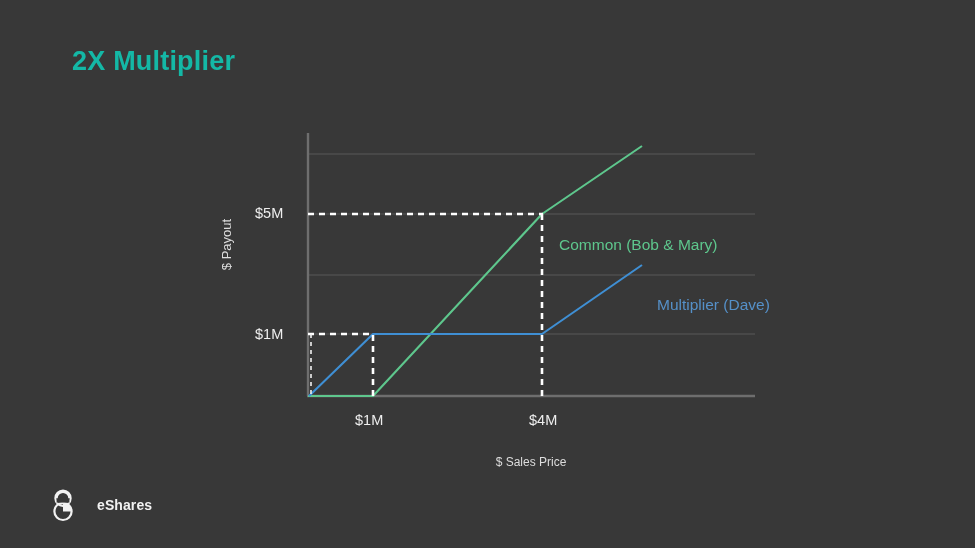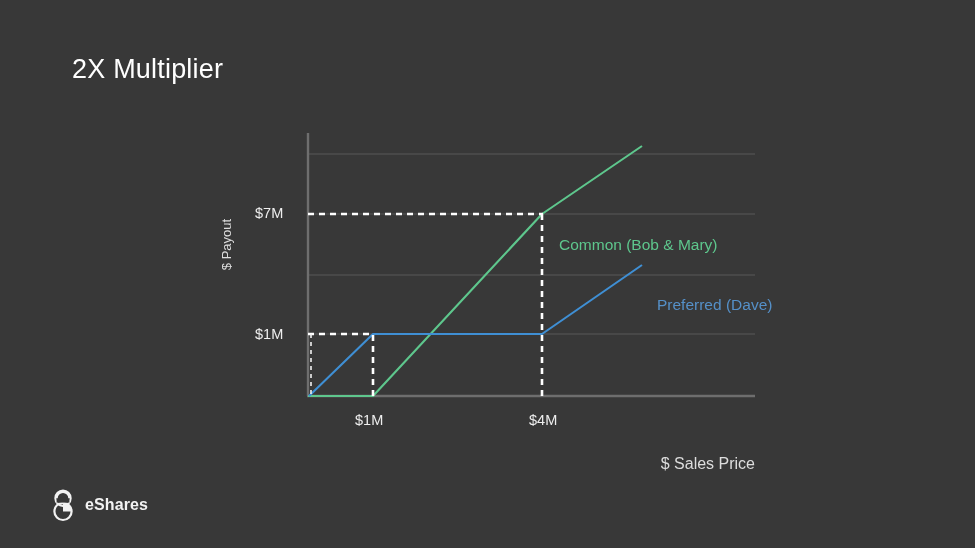--- a/index.html
+++ b/index.html
@@ -31,25 +31,25 @@
   }
   .title-line-1 {
     font-size: 27px;
     color: #e8e8e8;
     font-weight: 400;
     letter-spacing: .2px;
     display: block;
   }
   .title-line-2 {
     font-size: 27px;
-    color: #ffffff;
-    font-weight: 400;
+    color: #14b8a6;
+    font-weight: 700;
     letter-spacing: .2px;
     display: block;
-    margin-top: 16px;
+    margin-top: 8px;
   }
 
   
   .chart-area {
     position: absolute;
     left: 0;
     top: 0;
     width: 975px;
     height: 548px;
   }
@@ -88,23 +88,23 @@
     transform: rotate(-90deg);
     transform-origin: center center;
     text-align: center;
     white-space: nowrap;
   }
   .axis-title-x {
     position: absolute;
     left: 307px;
     top: 455px;
     width: 448px;
-    text-align: right;
+    text-align: center;
     color: #dddddd;
-    font-size: 16px;
+    font-size: 12px;
     white-space: nowrap;
   }
 
   .series-label {
     position: absolute;
     font-size: 15.5px;
     white-space: nowrap;
   }
   .label-common {
     left: 559px;
@@ -122,23 +122,24 @@
     position: absolute;
     left: 48px;
     top: 488px;
     display: flex;
     align-items: center;
     gap: 7px;
   }
   .logo-mark { display: block; }
   .logo-text {
     color: #f2f2f2;
-    font-size: 16px;
+    font-size: 14px;
     font-weight: 700;
     letter-spacing: .1px;
+    margin-left: 12px;
   }
 </style>
 </head>
 <body>
 
 <div class="slide">
 
   <div class="title-block">
     <span class="title-line-2">2X Multiplier</span>
   </div>
@@ -166,31 +167,31 @@
       <g>
         <line class="guide-dash" x1="308" y1="214" x2="543" y2="214"></line>
         <line class="guide-dash" x1="542" y1="396" x2="542" y2="214"></line>
         <line class="guide-dash" x1="308" y1="334" x2="374" y2="334"></line>
         <line class="guide-dash" x1="373" y1="396" x2="373" y2="334"></line>
         <line class="guide-dash-thin" x1="311" y1="334" x2="311" y2="396"></line>
       </g>
 
     </svg>
 
-    <div class="tick-label y-tick-4m">$7M</div>
+    <div class="tick-label y-tick-4m">$5M</div>
     <div class="tick-label y-tick-1m">$1M</div>
 
     <div class="tick-label x-tick-1m">$1M</div>
     <div class="tick-label x-tick-5m">$4M</div>
 
     <div class="axis-title-y">$ Payout</div>
     <div class="axis-title-x">$ Sales Price</div>
 
     <div class="series-label label-common">Common (Bob &amp; Mary)</div>
-    <div class="series-label label-preferred">Preferred (Dave)</div>
+    <div class="series-label label-preferred">Multiplier (Dave)</div>
 
   </div>
 
   <div class="logo">
     <svg class="logo-mark" width="30" height="34" viewBox="0 0 30 34">
       <circle cx="15" cy="10.2" r="7.6" fill="none" stroke="#f2f2f2" stroke-width="2.2"></circle>
       <circle cx="15" cy="23.4" r="8.6" fill="none" stroke="#f2f2f2" stroke-width="2.2"></circle>
       <path d="M15 23.4 L15 14.8 A8.6 8.6 0 0 1 23.6 23.4 Z" fill="#f2f2f2"></path>
       <rect x="8.6" y="9.4" width="12.8" height="5.2" fill="#383838"></rect>
       <path d="M8.6 10.2 A6.4 6.4 0 0 1 21.4 10.2" fill="none" stroke="#f2f2f2" stroke-width="2.2"></path>

